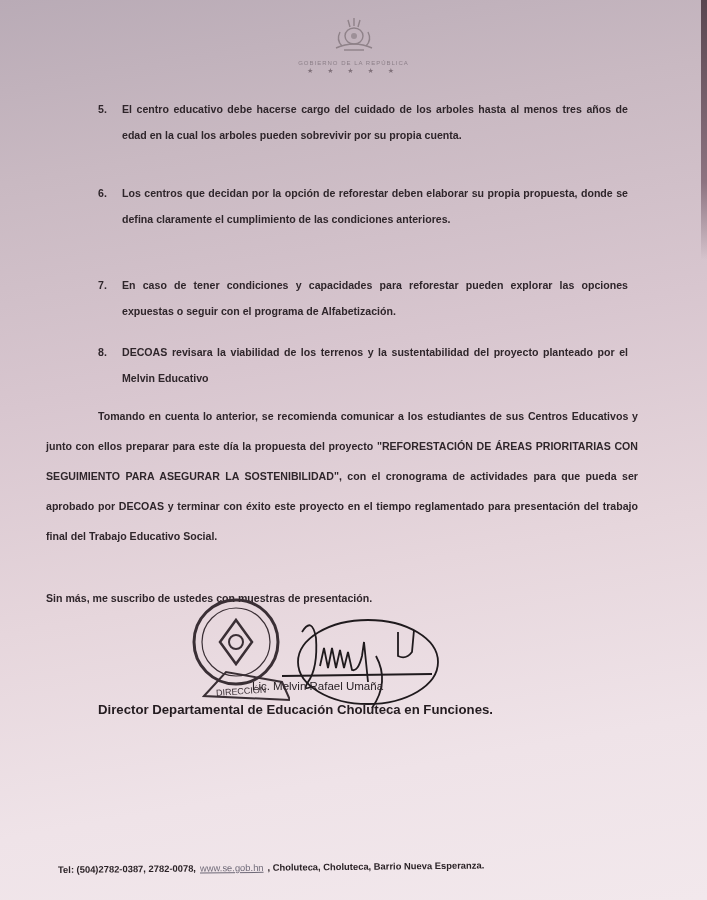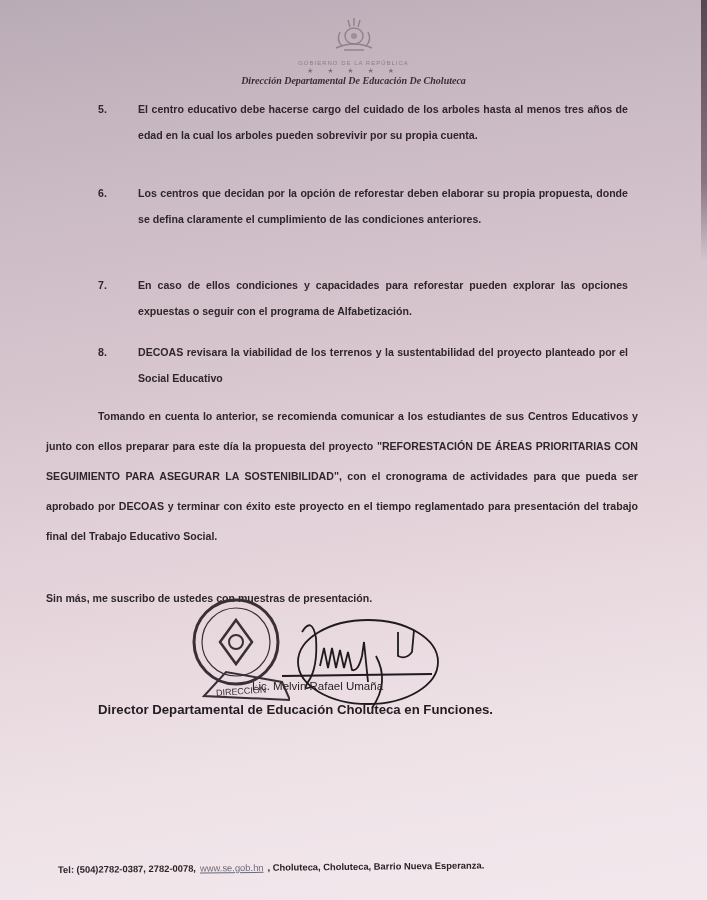--- a/index.html
+++ b/index.html
@@ -16,21 +16,21 @@
     .letterhead { position: absolute; left: 0; top: 14px; width: 707px; text-align: center; }
     .crest { display: block; margin: 0 auto; }
     .gov-line { font-size: 6px; letter-spacing: 1px; color: #8c7f88; margin-top: 2px; }
     .stars { font-size: 7px; letter-spacing: 6px; color: #7f7079; margin-top: 1px; }
     .dept-head {
       font-family: "Liberation Serif", serif; font-style: italic; font-weight: bold;
       font-size: 10px; color: #3a2d35; margin-top: 0px;
     }
     .item { position: absolute; left: 98px; width: 530px; font-size: 10.6px; line-height: 26px; font-weight: bold; color: #2f262b; }
     .item .num { position: absolute; left: 0; top: 0; }
-    .item .txt { margin-left: 40px; text-align: justify; }
+    .item .txt { margin-left: 24px; text-align: justify; }
     .para {
       position: absolute; left: 46px; width: 592px; font-size: 10.6px;
       line-height: 30px; font-weight: bold; color: #2f262b; text-align: justify;
     }
     .para .indent { display: inline-block; width: 52px; }
     .closing { position: absolute; left: 46px; top: 592px; font-size: 10.6px; font-weight: bold; color: #2f262b; }
     .stamp { position: absolute; left: 190px; top: 598px; }
     .signature { position: absolute; left: 272px; top: 612px; }
     .signer { position: absolute; left: 252px; top: 680px; font-size: 11.5px; font-weight: normal; color: #2a2226; }
     .signer-title { position: absolute; left: 98px; top: 702px; font-size: 13.2px; font-weight: bold; color: #241c20; }
@@ -51,41 +51,40 @@
       <ellipse cx="30" cy="22" rx="9" ry="8"></ellipse>
       <path d="M30 4 L30 12 M24 6 L26 13 M36 6 L34 13"></path>
       <path d="M12 34 Q30 26 48 34"></path>
       <path d="M16 18 Q12 26 18 32 M44 18 Q48 26 42 32"></path>
       <path d="M20 36 L40 36"></path>
     </g>
     <circle cx="30" cy="22" r="3" fill="#9d9098"></circle>
   </svg>
   <div class="gov-line">GOBIERNO DE LA REPÚBLICA</div>
   <div class="stars">★ ★ ★ ★ ★</div>
-  <div class="dept-head">Dirección Departamental De Educación De Choluteca</div>
 </div>
 
 <div class="item" style="top:96px;">
   <span class="num">5.</span>
   <div class="txt">El centro educativo debe hacerse cargo del cuidado de los arboles hasta al menos tres años de edad en la cual los arboles pueden sobrevivir por su propia cuenta.</div>
 </div>
 
 <div class="item" style="top:180px;">
   <span class="num">6.</span>
   <div class="txt">Los centros que decidan por la opción de reforestar deben elaborar su propia propuesta, donde se defina claramente el cumplimiento de las condiciones anteriores.</div>
 </div>
 
 <div class="item" style="top:272px;">
   <span class="num">7.</span>
-  <div class="txt">En caso de ellos condiciones y capacidades para reforestar pueden explorar las opciones expuestas o seguir con el programa de Alfabetización.</div>
+  <div class="txt">En caso de tener condiciones y capacidades para reforestar pueden explorar las opciones expuestas o seguir con el programa de Alfabetización.</div>
 </div>
 
 <div class="item" style="top:339px;">
   <span class="num">8.</span>
-  <div class="txt">DECOAS revisara la viabilidad de los terrenos y la sustentabilidad del proyecto planteado por el Social Educativo</div>
+  <div class="txt">DECOAS revisara la viabilidad de los terrenos y la sustentabilidad del proyecto planteado por el Melvin Educativo</div>
 </div>
 
 <div class="para" style="top:401px;">
   <span class="indent"></span><span>Tomando en cuenta lo anterior, se recomienda comunicar a los estudiantes de sus Centros Educativos y junto con ellos preparar para este día la propuesta del proyecto "REFORESTACIÓN DE ÁREAS PRIORITARIAS CON SEGUIMIENTO PARA ASEGURAR LA SOSTENIBILIDAD", con el cronograma de actividades para que pueda ser aprobado por DECOAS y terminar con éxito este proyecto en el tiempo reglamentado para presentación del trabajo final del Trabajo Educativo Social.</span>
 </div>
 
 <div class="closing">Sin más, me suscribo de ustedes con muestras de presentación.</div>
 
 <svg class="stamp" width="100" height="110" viewBox="0 0 100 110">
   <g fill="none" stroke="#3a2f35">

